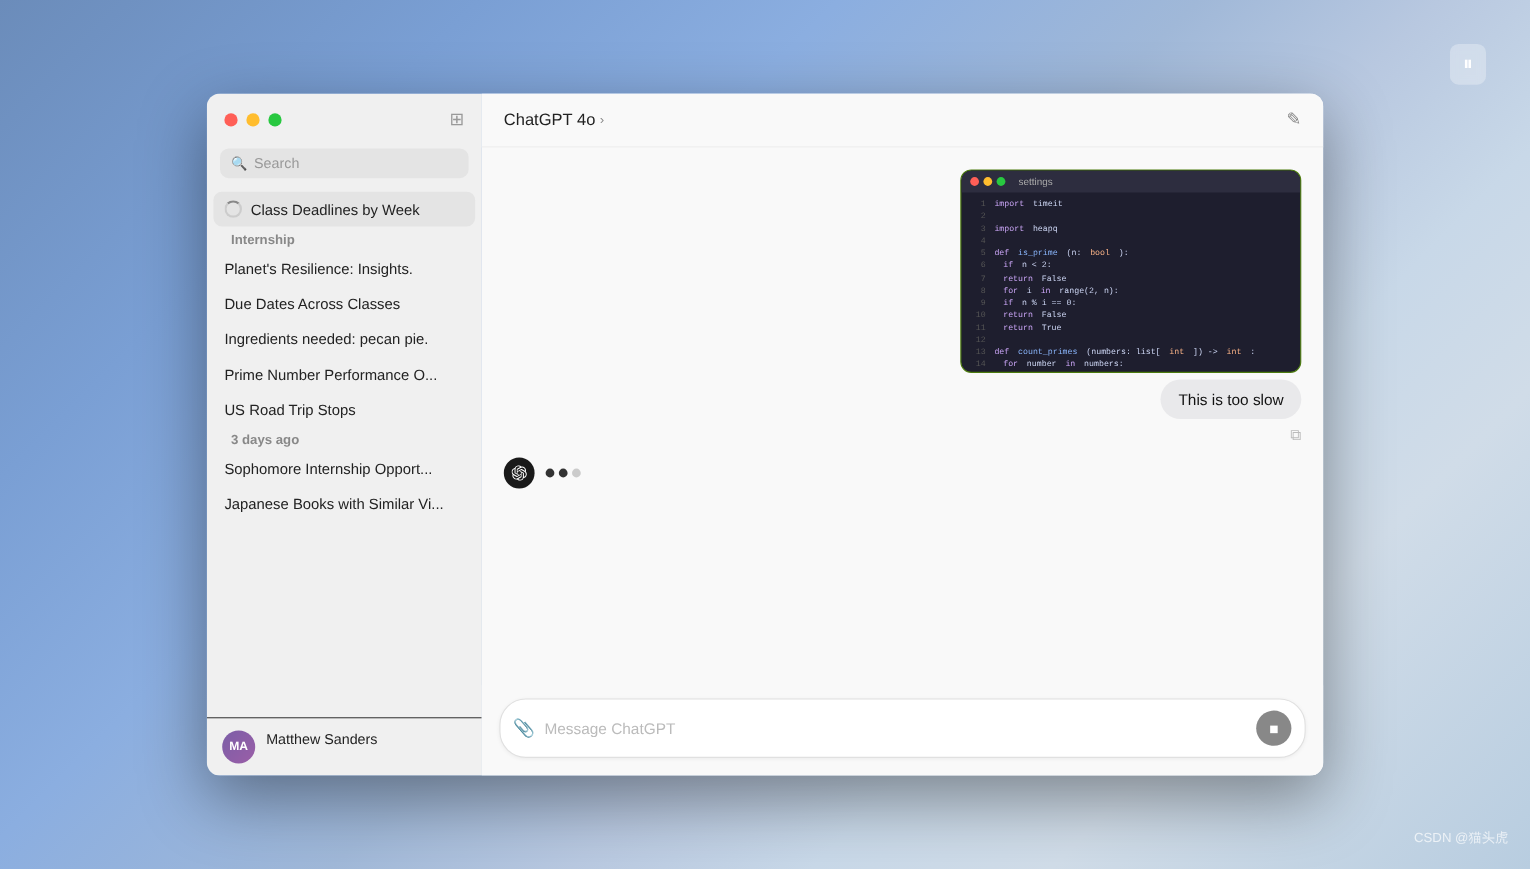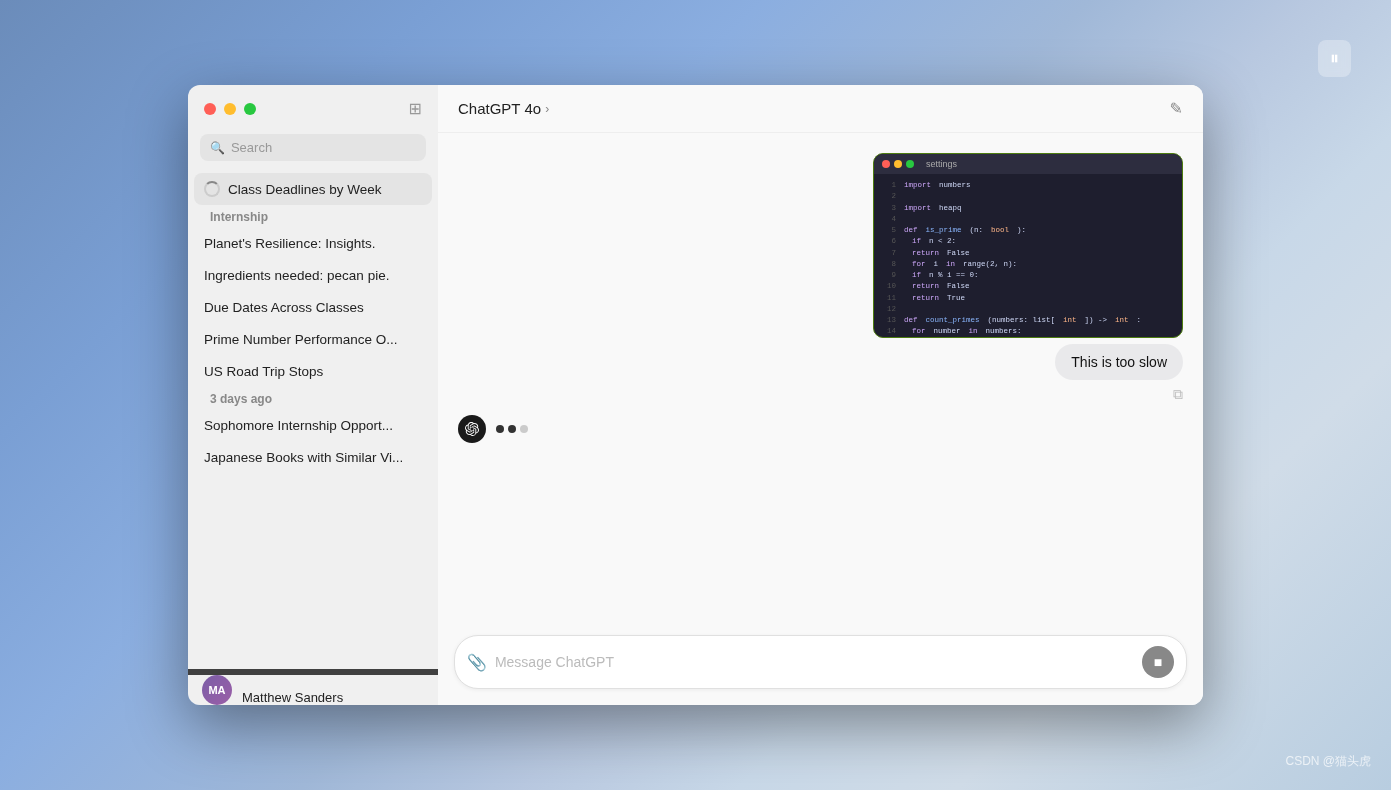--- a/index.html
+++ b/index.html
@@ -123,24 +123,24 @@
       border-radius: 50%;
       animation: spin 0.8s linear infinite;
       flex-shrink: 0;
     }
 
     @keyframes spin {
       to { transform: rotate(360deg); }
     }
 
     .sidebar-footer {
-      padding: 0 14px;
-      border-top: 6px solid #404040;
-      display: flex;
-      align-items: flex-end;
+      padding: 11px 14px;
+      border-top: 1px solid #404040;
+      display: flex;
+      align-items: flex-start;
       gap: 10px;
     }
 
     .avatar {
       width: 30px;
       height: 30px;
       border-radius: 50%;
       background: linear-gradient(135deg, #7b5ea7, #9b5ea7);
       display: flex;
       align-items: center;
@@ -422,22 +422,22 @@
 
     <div class="conv-list">
 
       <div class="conv-item active">
         <div class="loading-spinner"></div>
         <span>Class Deadlines by Week</span>
       </div>
 
       <div class="section-label">Internship</div>
       <div class="conv-item">Planet's Resilience: Insights.</div>
+      <div class="conv-item">Due Dates Across Classes</div>
       <div class="conv-item">Ingredients needed: pecan pie.</div>
-      <div class="conv-item">Due Dates Across Classes</div>
       <div class="conv-item">Prime Number Performance O...</div>
       <div class="conv-item">US Road Trip Stops</div>
 
       <div class="section-label">3 days ago</div>
       <div class="conv-item">Sophomore Internship Opport...</div>
       <div class="conv-item">Japanese Books with Similar Vi...</div>
     </div>
 
     <div class="sidebar-footer">
       <div class="avatar">MA</div>
@@ -463,21 +463,21 @@
           <div class="code-screenshot-bar">
             <div class="code-dot cd-red"></div>
             <div class="code-dot cd-yellow"></div>
             <div class="code-dot cd-green"></div>
             <span class="code-tab">settings</span>
           </div>
           <div class="code-content">
             <div class="code-line">
                 <span class="ln">1</span>
                 <span class="kw">import</span>
-                <span class="op"> numbers</span>
+                <span class="op"> timeit</span>
               </div>
             <div class="code-line">
                 <span class="ln">2</span>
                 <span></span>
               </div>
             <div class="code-line">
                 <span class="ln">3</span>
                 <span class="kw">import</span>
                 <span class="op"> heapq</span>
               </div>

